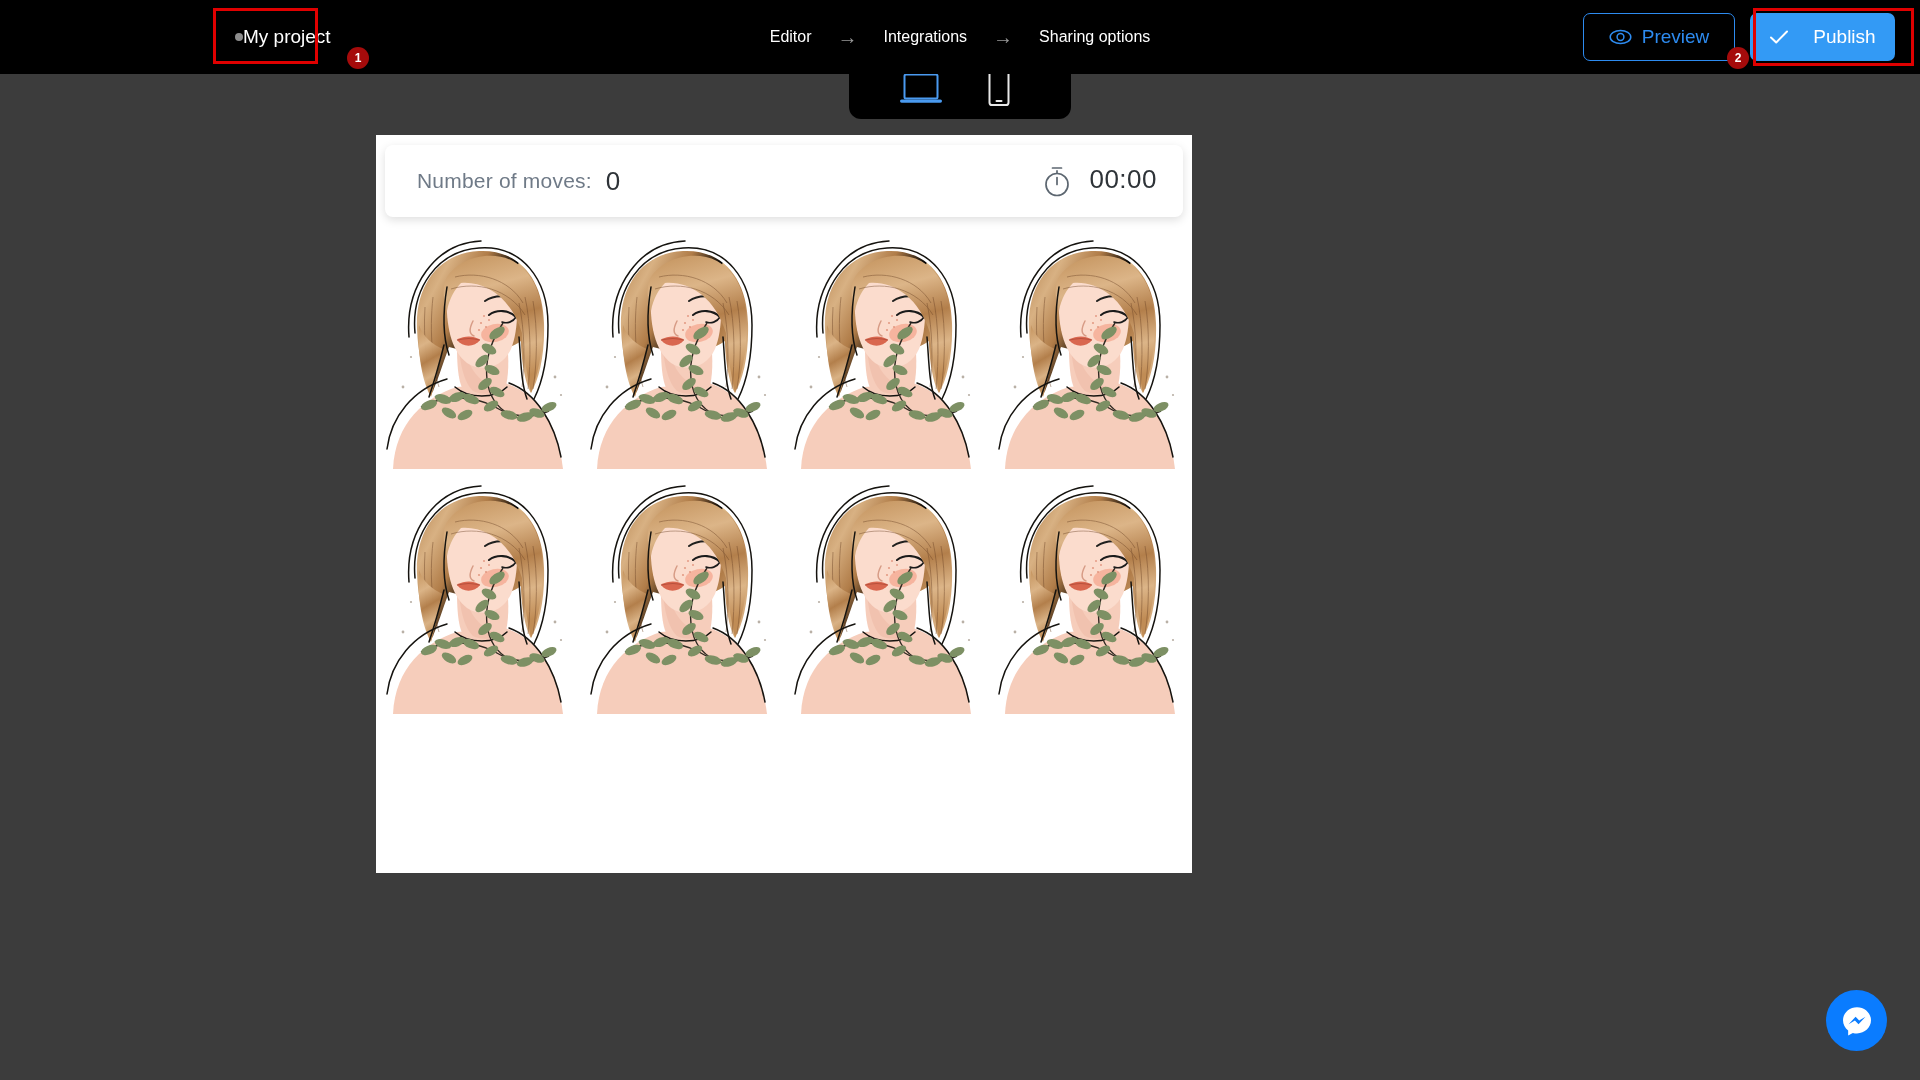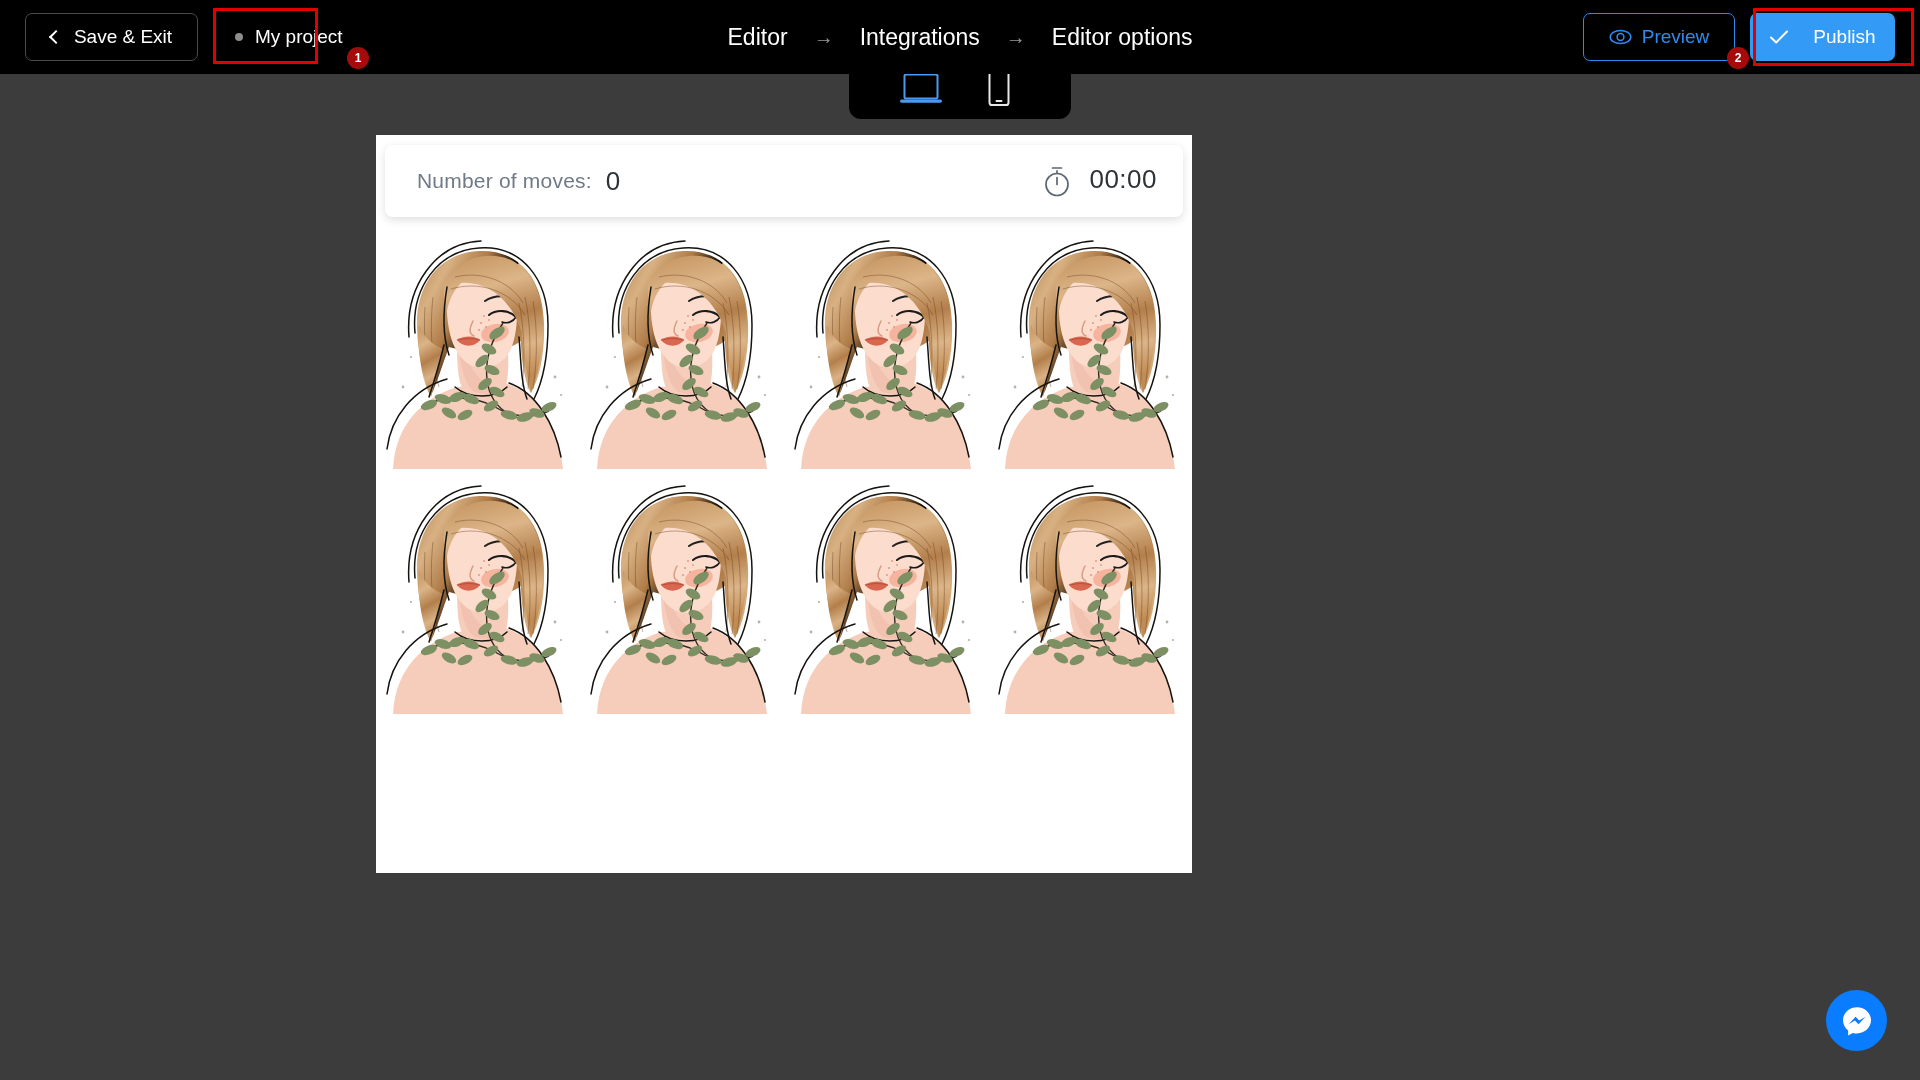--- a/index.html
+++ b/index.html
@@ -46,21 +46,20 @@
     margin-right: 2px;
   }
 
   #project-chip {
     position: absolute;
     left: 217px; top: 12px;
     height: 49px;
     padding: 0 22px 0 18px;
     display: flex;
     align-items: center;
-    gap: 12px;
     color: #ffffff;
     font-size: 19px;
     background: #000;
     cursor: pointer;
   }
   #project-chip .dot {
     width: 8px; height: 8px;
     border-radius: 50%;
     background: #8d8d8d;
     flex: 0 0 auto;
@@ -92,21 +91,21 @@
     left: 0; top: 0;
     width: 1920px; height: 74px;
     display: flex;
     align-items: center;
     justify-content: center;
     gap: 26px;
     pointer-events: none;
   }
   #breadcrumb .crumb {
     color: #ffffff;
-    font-size: 23px;
+    font-size: 16px;
     pointer-events: auto;
     cursor: pointer;
   }
   #breadcrumb .arrow {
     color: #9a9a9a;
     font-size: 20px;
   }
 
   #preview-btn {
     position: absolute;
@@ -249,36 +248,32 @@
     justify-content: center;
     cursor: pointer;
     z-index: 50;
   }
 </style>
 </head>
 <body>
 
 <div id="topbar">
 
-  <div id="save-exit-btn">
-    <span class="chev"></span>
-    <span>Save &amp; Exit</span>
-  </div>
 
   <div id="project-chip">
     <span class="dot"></span>
     <span>My project</span>
   </div>
 
   <div id="breadcrumb">
     <span class="crumb">Editor</span>
     <span class="arrow">→</span>
     <span class="crumb">Integrations</span>
     <span class="arrow">→</span>
-    <span class="crumb">Editor options</span>
+    <span class="crumb">Sharing options</span>
   </div>
 
   <div id="preview-btn">
     <svg width="23" height="16" viewBox="0 0 23 16">
       <ellipse cx="11.5" cy="8" rx="10.3" ry="6.6" fill="none" stroke="#2d8bf0" stroke-width="1.5"></ellipse>
       <circle cx="11.5" cy="8" r="3.4" fill="none" stroke="#2d8bf0" stroke-width="1.5"></circle>
     </svg>
     <span>Preview</span>
   </div>
 

